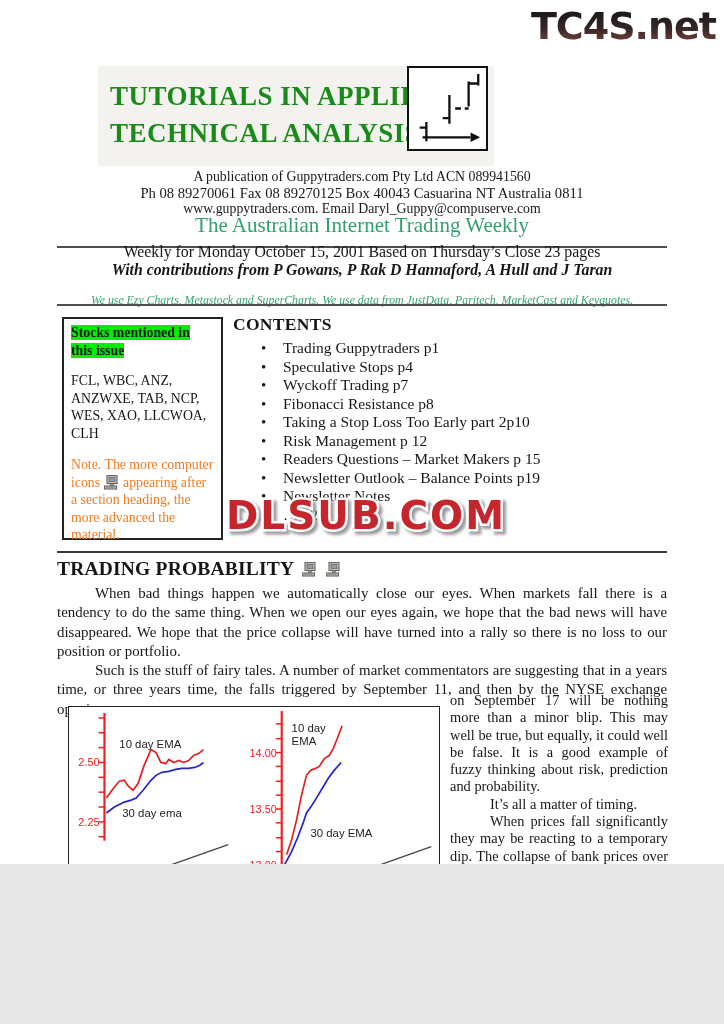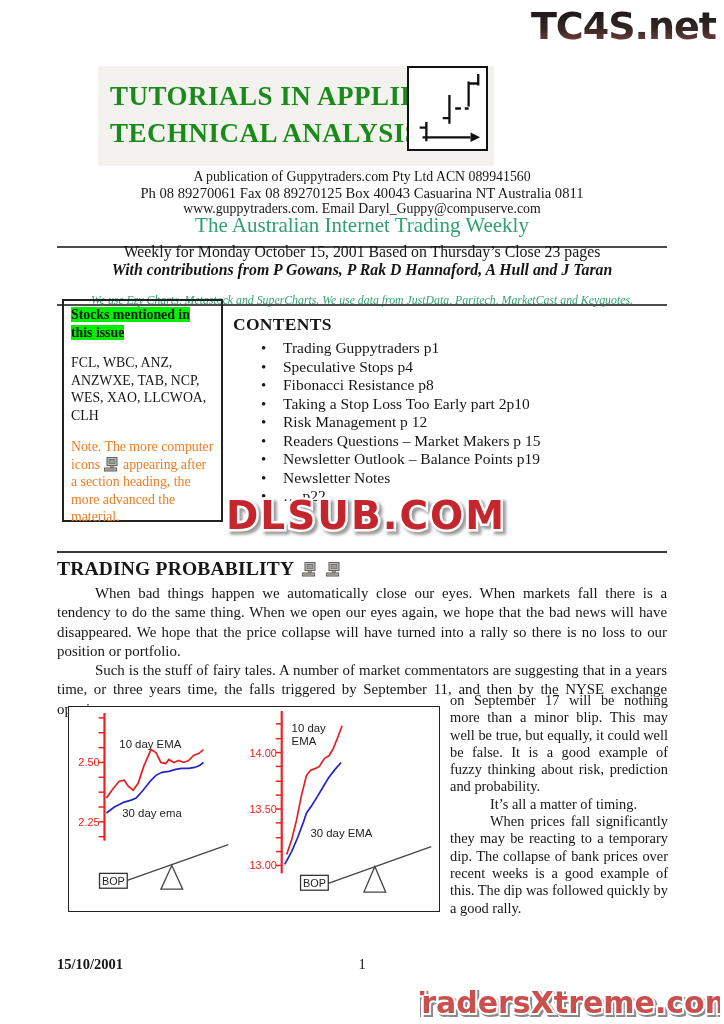--- a/index.html
+++ b/index.html
@@ -1,16 +1,16 @@
 <!DOCTYPE html>
 <html><head>
 <meta charset="utf-8">
 <style>
   html,body{margin:0;padding:0;background:#e8e8e8;}
-  .page{position:relative;width:724px;height:1024px;background:#ffffff;margin:0 auto;
+  .page{position:relative;width:724px;height:864px;background:#ffffff;margin:0 auto;
         font-family:"Liberation Serif",serif;color:#161616;overflow:hidden;}
 
   
   .logo-tc4s{position:absolute;left:498px;top:2px;}
 
   
   .masthead-bg{position:absolute;left:98px;top:66px;width:396px;height:100px;background:#f4f2ee;}
   .masthead-title{position:absolute;left:110px;top:78px;font-size:27px;font-weight:bold;
         color:#1a8a1a;letter-spacing:.5px;line-height:37px;white-space:nowrap;}
   .chart-icon-box{position:absolute;left:407px;top:66px;width:81px;height:85px;background:#fff;
@@ -24,21 +24,21 @@
        font-size:21px;color:#2fa070;}
 
   .hr{position:absolute;left:57px;width:610px;height:2px;background:#4d4d4d;}
 
   .issue{position:absolute;left:57px;top:243px;width:610px;text-align:center;}
   .issue .l1{font-size:15.8px;}
   .issue .l2{font-size:15.8px;font-weight:bold;font-style:italic;}
   .issue .l3{font-size:11.8px;font-style:italic;color:#34a271;margin-top:14px;}
 
   
-  .stocks-box{position:absolute;left:62px;top:299px;width:161px;height:223px;border:2px solid #222;
+  .stocks-box{position:absolute;left:62px;top:317px;width:161px;height:223px;border:2px solid #222;
        box-sizing:border-box;padding:5px 7px;font-size:13.8px;line-height:17.5px;}
   .stocks-heading{font-weight:bold;}
   .stocks-heading .hl{background:#00ee00;}
   .stocks-list{margin-top:13px;}
   .stocks-note{margin-top:14px;color:#ef7c22;}
   .stocks-note svg{vertical-align:-3px;}
 
   
   .contents{position:absolute;left:233px;top:314px;width:434px;}
   .contents h2{margin:0;font-size:17.5px;letter-spacing:.3px;}
@@ -138,20 +138,21 @@
       </svg>
       <span>appearing after a section heading, the more advanced the material.</span>
     </div>
   </div>
 
   <div class="contents">
     <h2>CONTENTS</h2>
     <ul>
         <li>Trading Guppytraders p1</li>
         <li>Speculative Stops p4</li>
+        <li>Wyckoff Trading p7</li>
         <li>Fibonacci Resistance p8</li>
         <li>Taking a Stop Loss Too Early part 2p10</li>
         <li>Risk Management p 12</li>
         <li>Readers Questions – Market Makers p 15</li>
         <li>Newsletter Outlook – Balance Points  p19</li>
         <li>Newsletter Notes</li>
         <li>… p22</li>
       </ul>
   </div>
 

